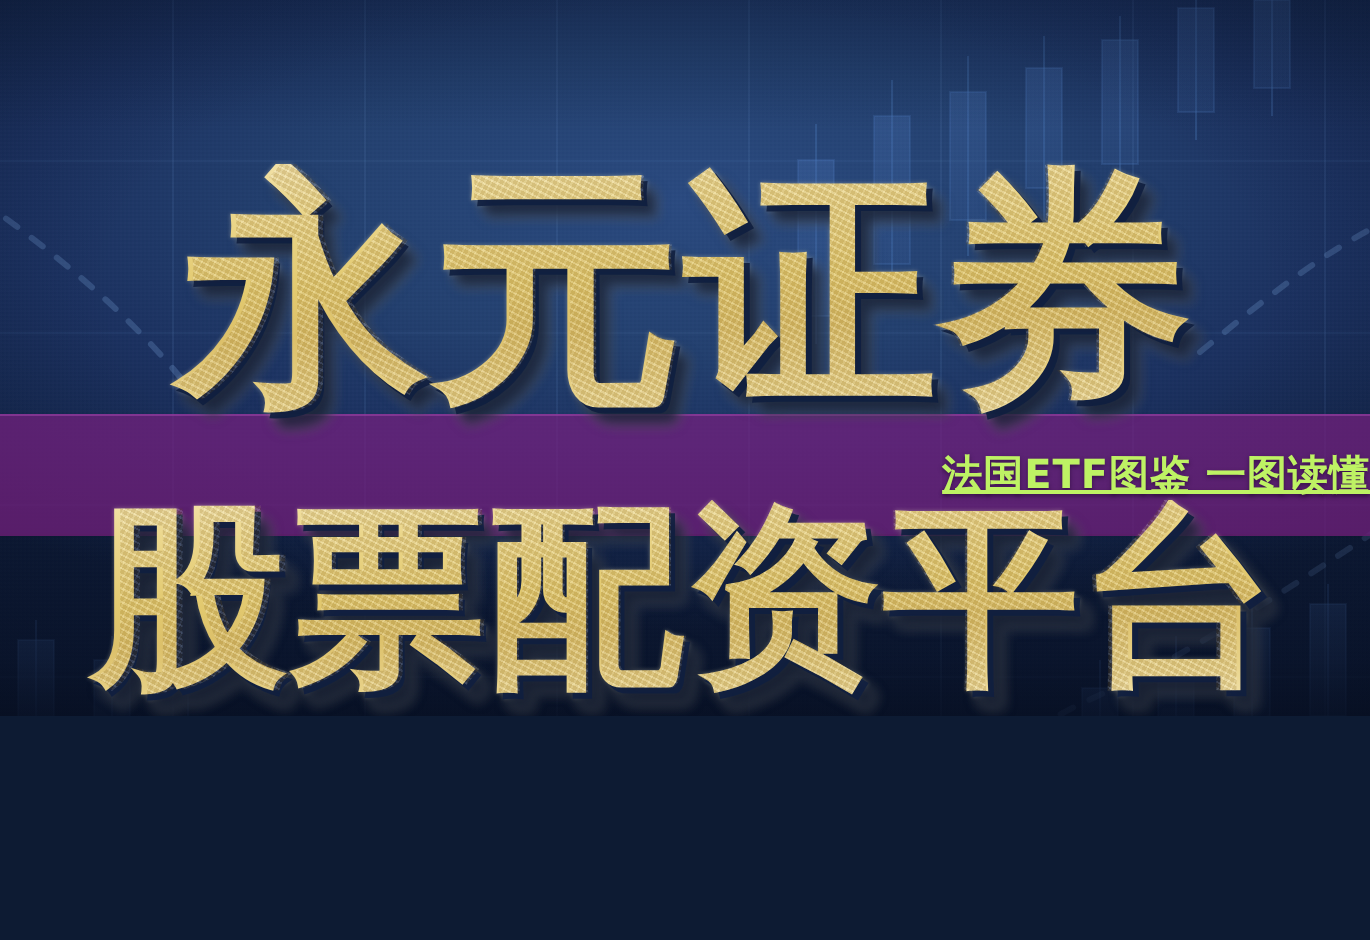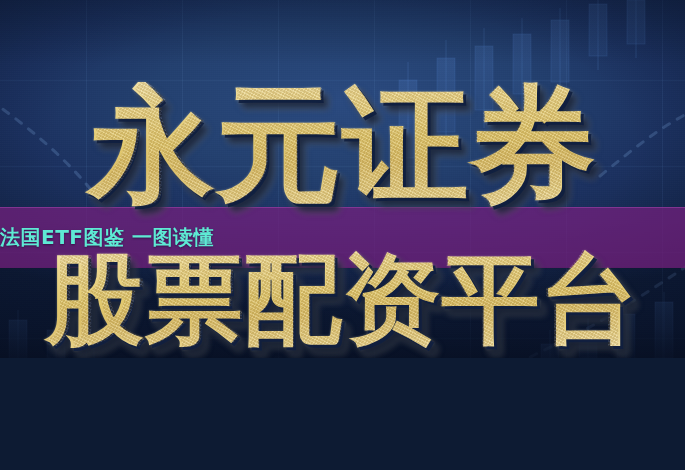--- a/index.html
+++ b/index.html
@@ -101,29 +101,30 @@
     pointer-events:none;
     user-select:none;
     opacity:.85;
   }
   .gold-speckle.r1{ top:82px; font-size:126px; line-height:126px; }
   .gold-speckle.r2{ top:250px; font-size:98px;  line-height:98px; }
 
   
   .subtitle{
     position:absolute;left:0;right:0;top:224px;
-    text-align:left;
+    text-align:right;
     font-family:"DejaVu Sans","Liberation Sans",sans-serif;
     font-weight:700;
     font-size:20px;line-height:26px;
-    color:#5eead4;
+    color:#bef264;
     letter-spacing:.5px;
     text-shadow:0 1px 2px rgba(30,5,40,.55);
     white-space:nowrap;
     user-select:none;
+    text-decoration:underline;
   }
 </style>
 </head>
 <body>
 
 <div id="stage">
 
   <div class="bg-base"></div>
   <div class="bg-grid"></div>
 

